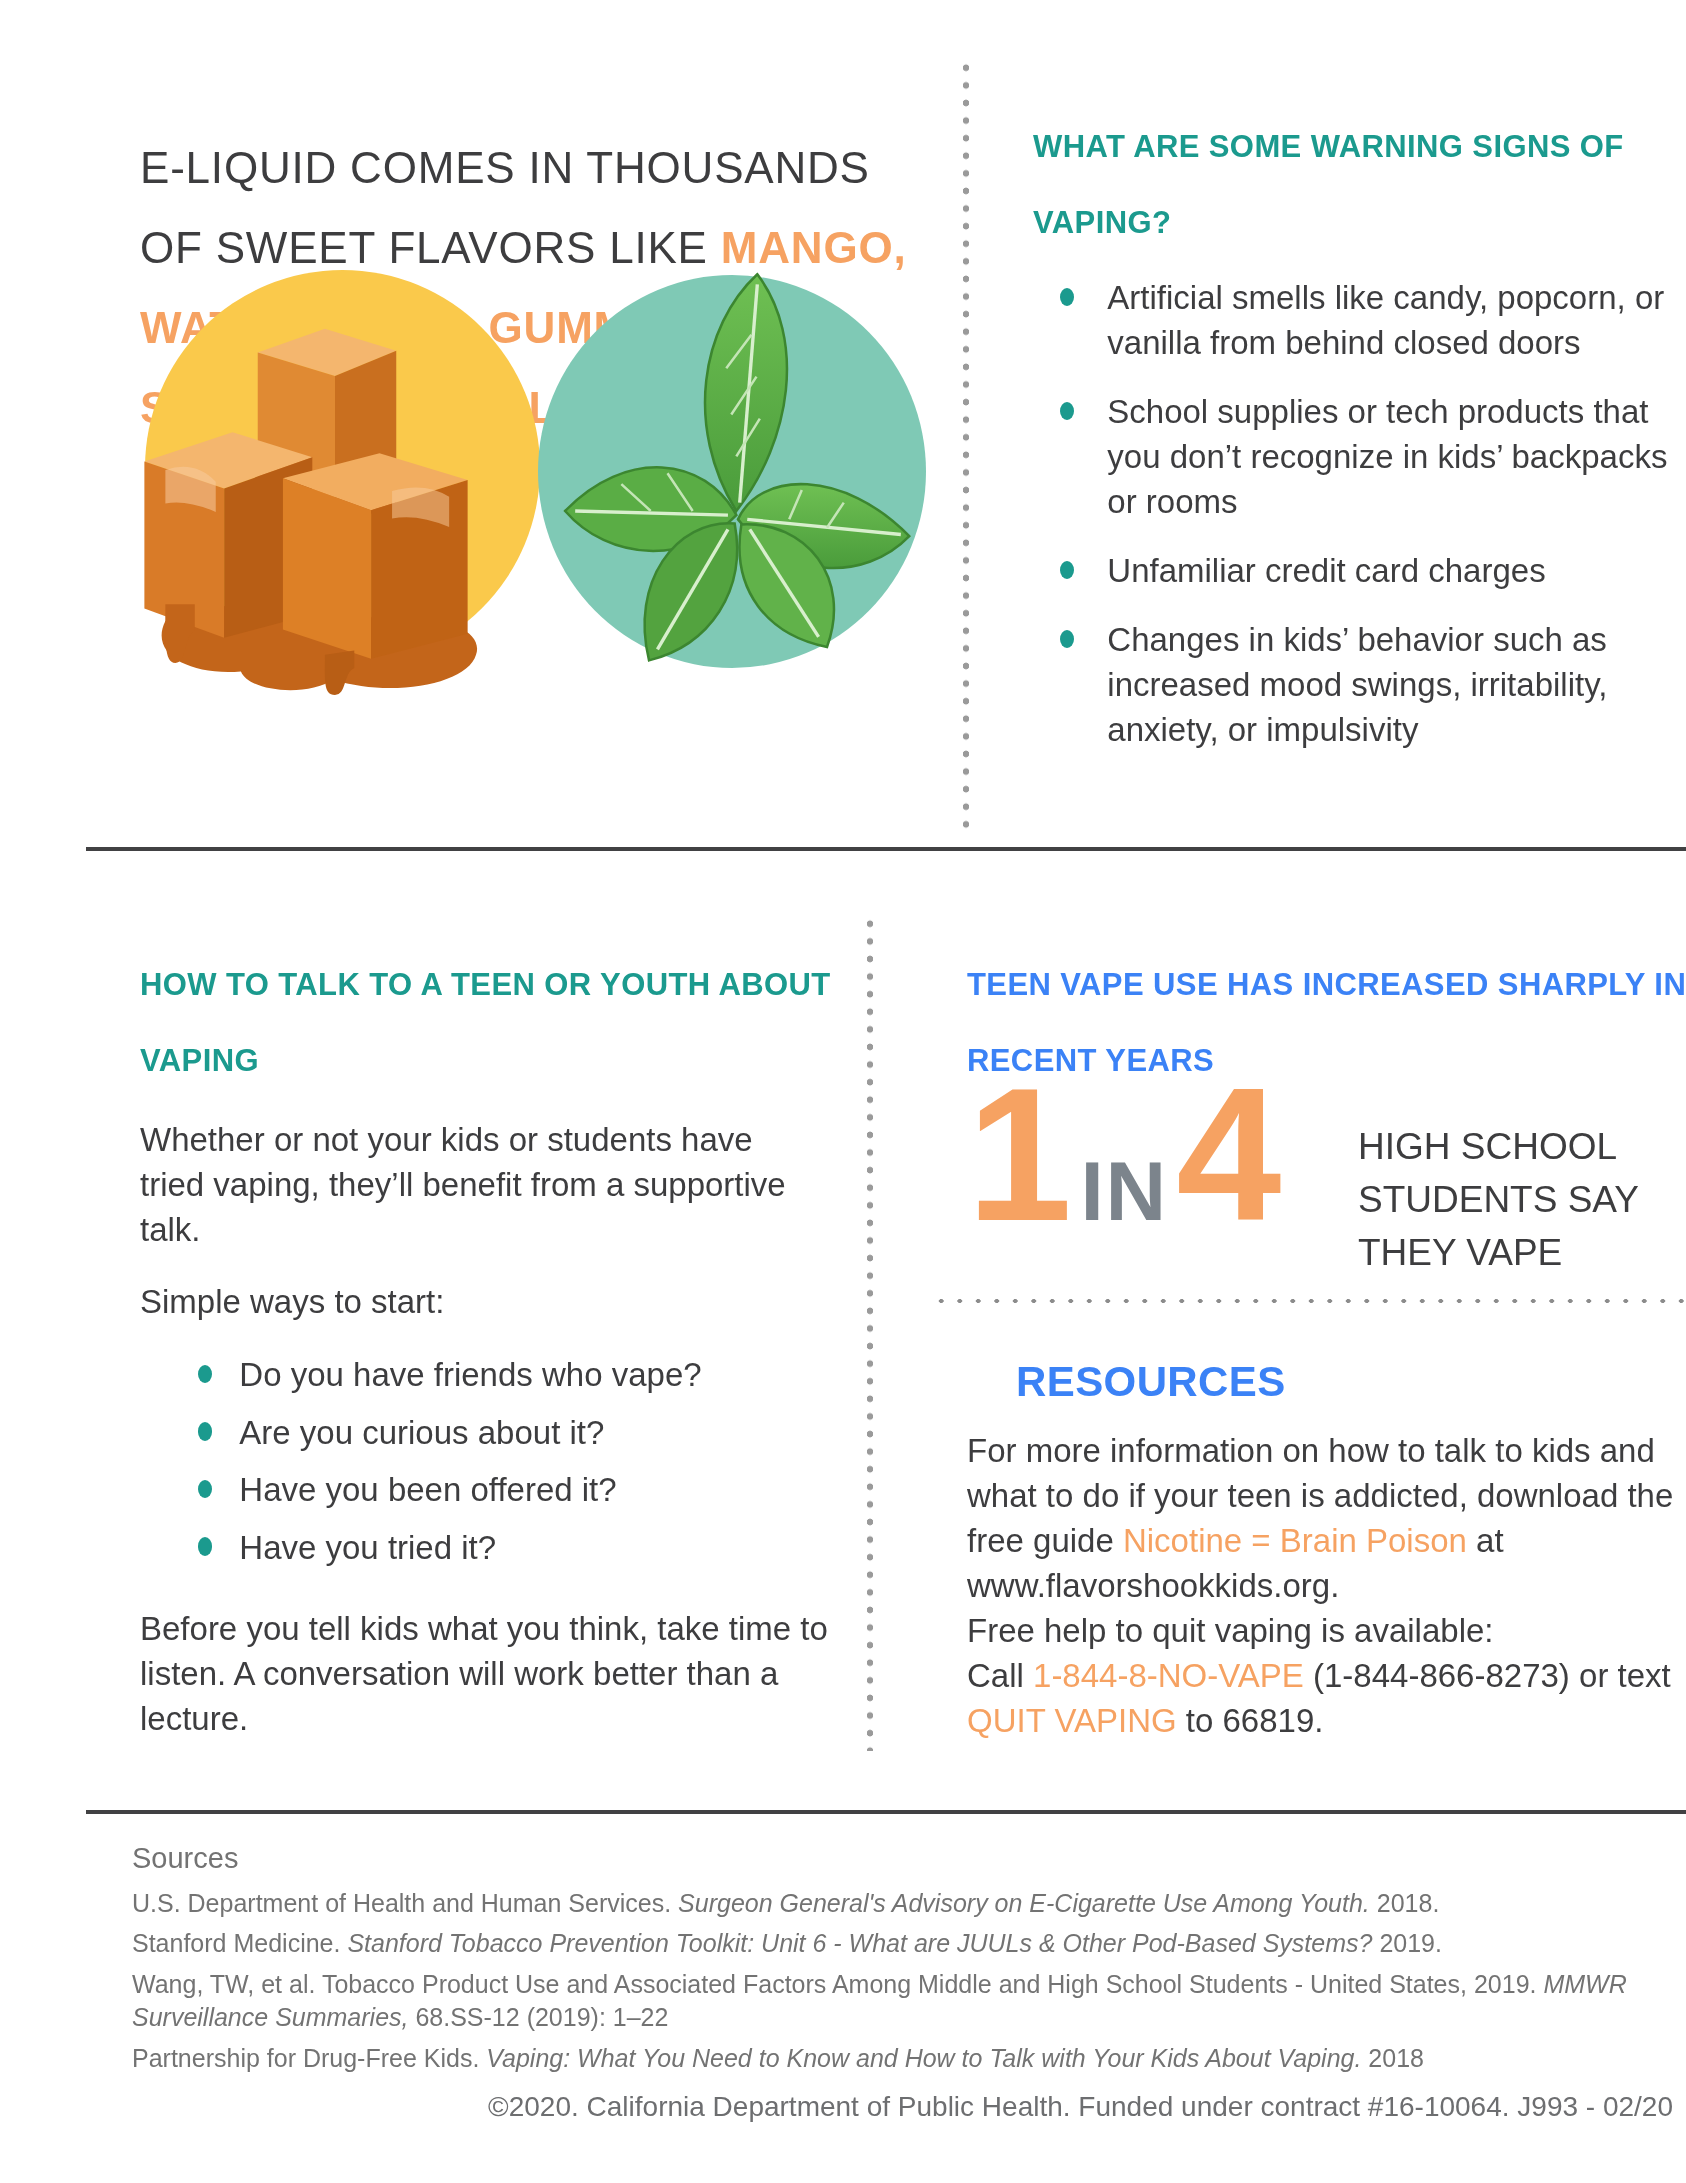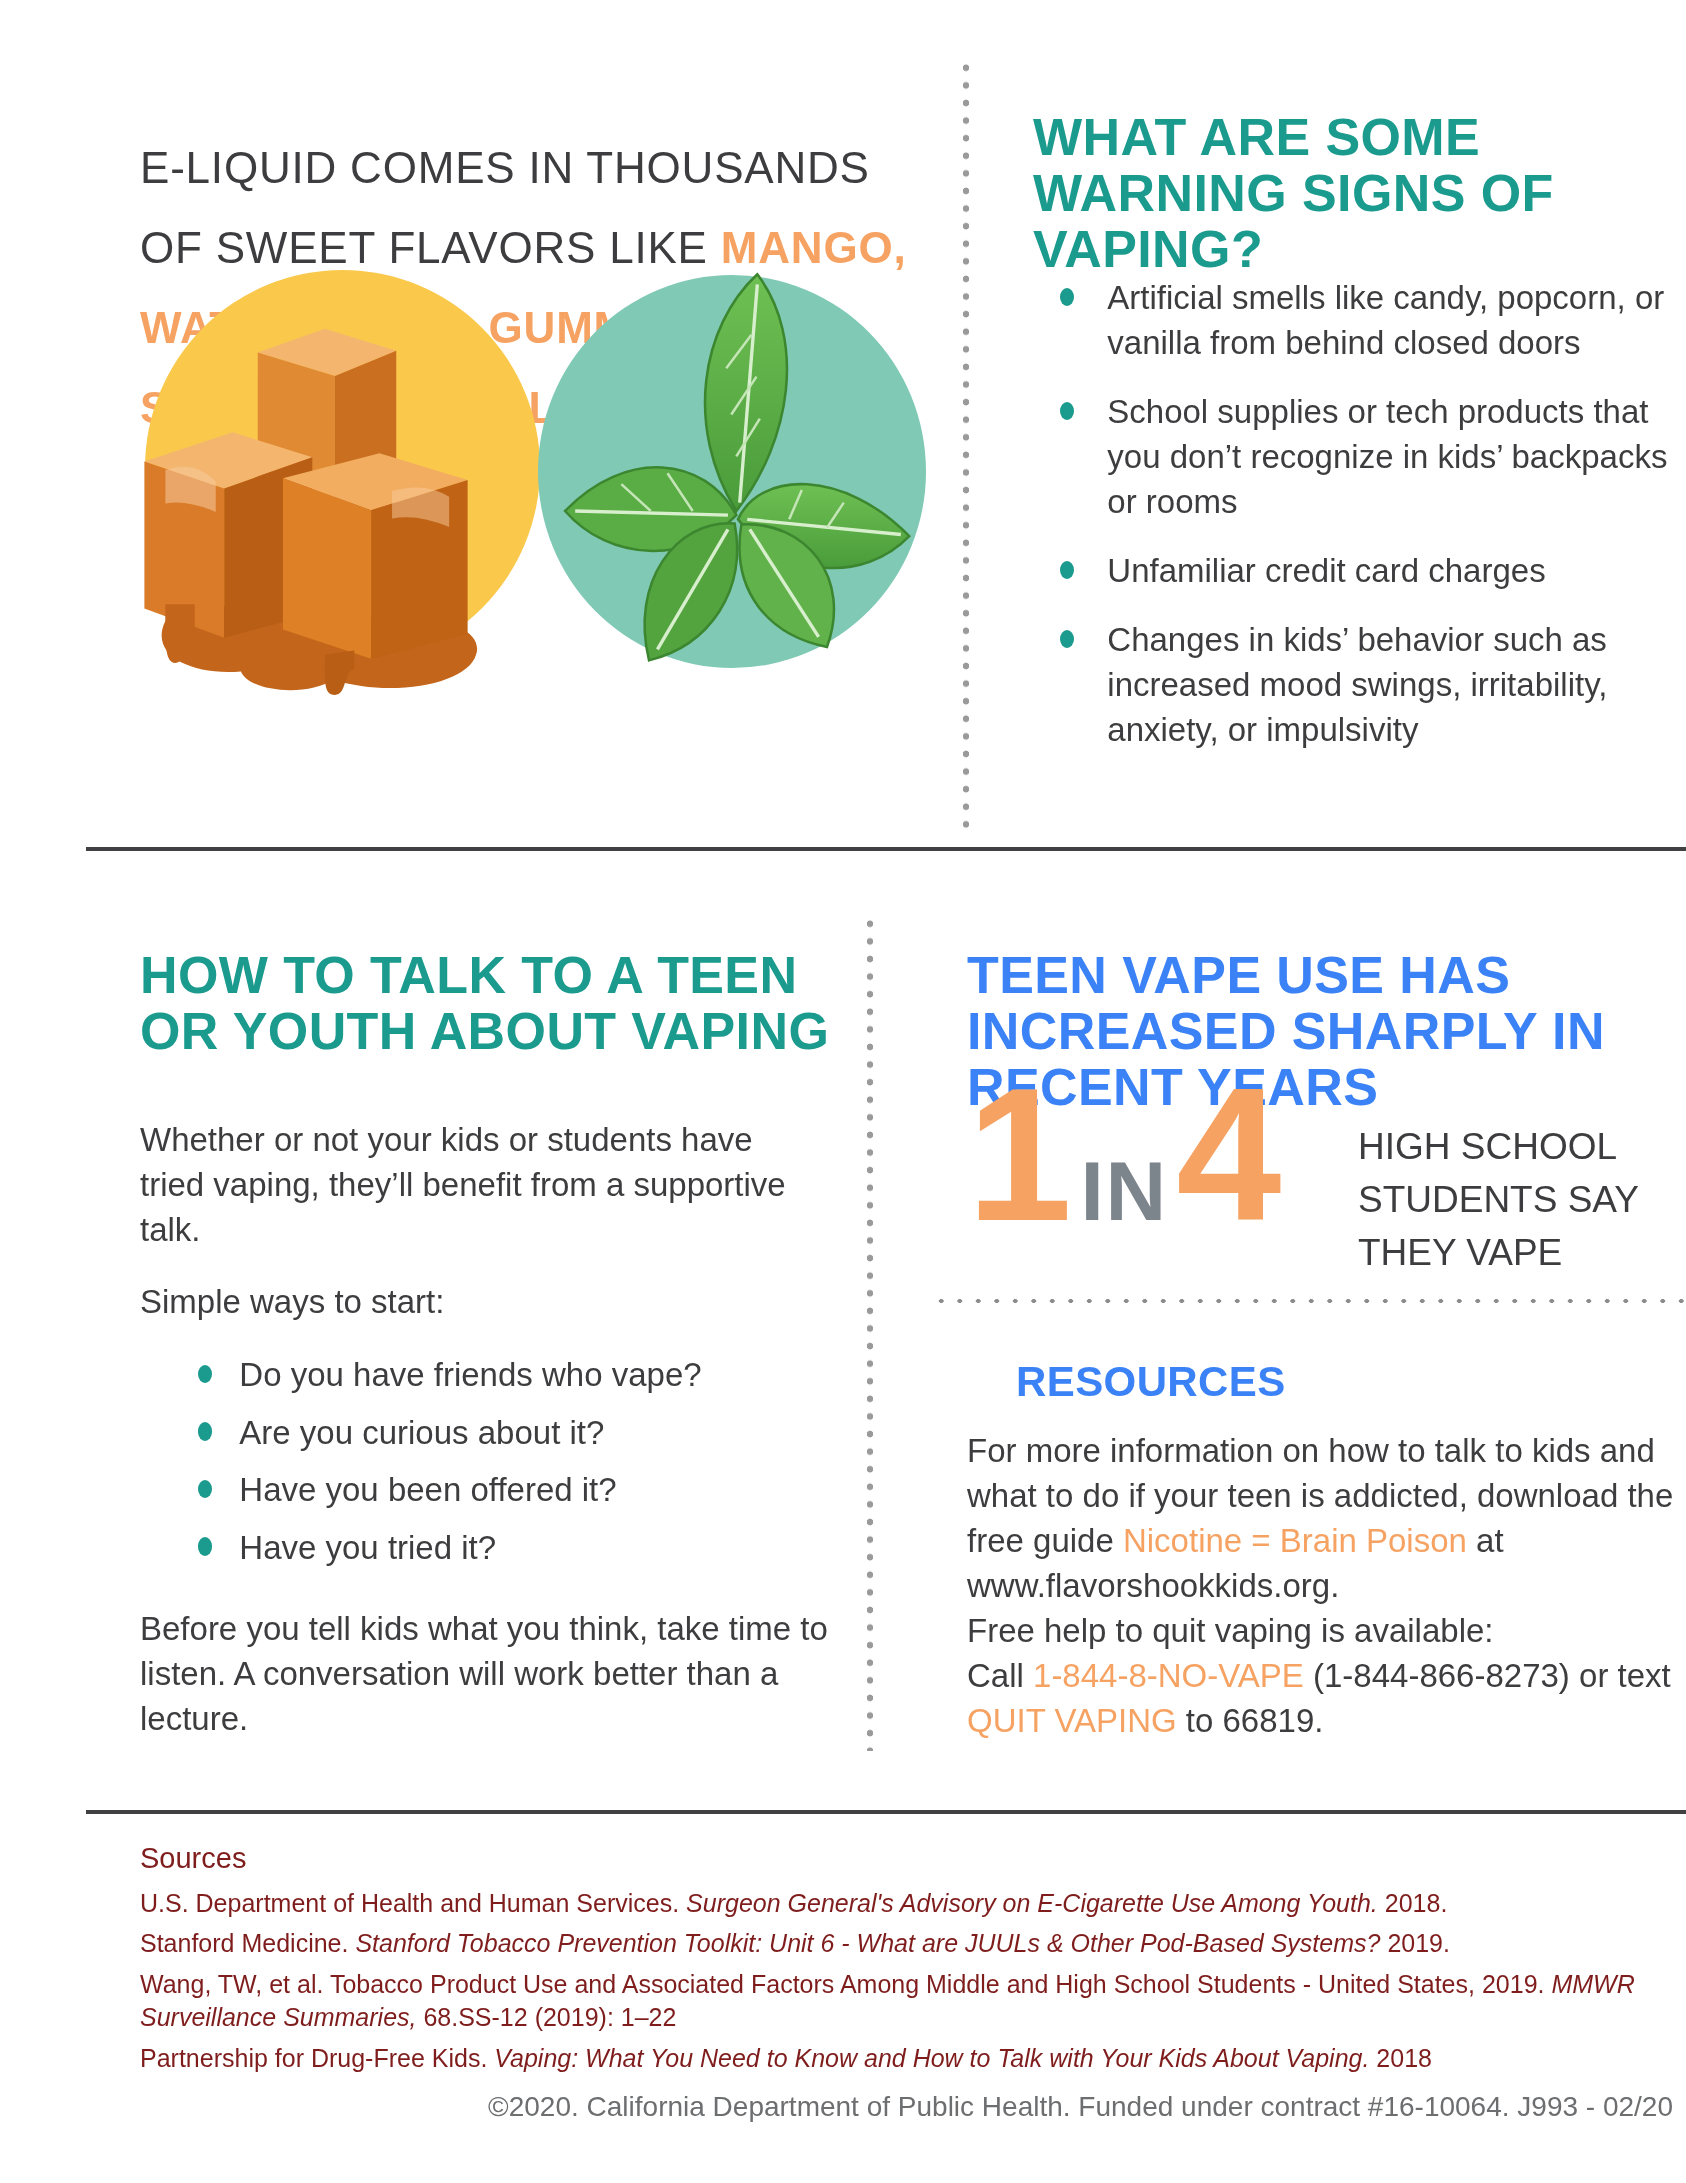--- a/index.html
+++ b/index.html
@@ -25,21 +25,21 @@
   .vdots.top    { left:914px; top:59px;  height:774px; }
   .vdots.bottom { left:818px;  top:915px; height:836px; }
   .hdots { position:absolute; left:884px; top:1297px; width:766px; height:8.4px;
     background-image:radial-gradient(ellipse 3.9px 3px, #8c8c8c 60%, transparent 65%);
     background-size:18.5px 8.4px; background-repeat:repeat-x; }
   
   .divider { position:absolute; left:38px; width:1606px; height:4.2px; background:#414143; }
   .divider.one { top:847px; }
   .divider.two { top:1810px; }
   
-  .sec-heading { position:absolute; margin:0; font-size:52px; line-height:56px;
+  .sec-heading { position:absolute; margin:0; font-size:31px; line-height:76px;
     font-weight:700; letter-spacing:0.4px; }
   .sec-heading.teal   { color:#1b9a8e; }
   .sec-heading.orange { color:#3b82f6; }
   #warning-heading { left:985px; top:109px; width:621px; }
   #talk-heading    { left:92px;  top:947px; width:722px; }
   #stats-heading   { left:919px; top:947px; width:756px; }
   #resources-heading { left:968px; top:1357px; width:504px; font-size:42px; line-height:50px; }
   
   .body-text { font-size:33px; line-height:45px; color:#3d3d3f; }
   p.body-text { margin:0; position:absolute; }
@@ -60,22 +60,22 @@
   .stat-row { position:absolute; left:919px; top:1060px; line-height:189px; white-space:nowrap; }
   .stat-num { font-size:189px; font-weight:700; color:#f6a262; }
   .stat-in  { font-size:84px; font-weight:700; color:#7c848c; margin:0 8.4px; letter-spacing:1.7px; }
   .stat-label { position:absolute; left:1310px; top:1120px; width:369px;
     font-size:37px; line-height:53px; font-weight:400; color:#3d3d3f; }
   
   #resources-p1 { left:919px; top:1428px; width:743px; }
   #resources-p2 { left:919px; top:1608px; width:743px; }
   .orange-strong { color:#f6a262; font-weight:400; }
   
-  .sources { position:absolute; left:92px; top:1841px; width:1511px;
-    color:#7f1d1d; font-size:25px; line-height:33px; }
+  .sources { position:absolute; left:84px; top:1841px; width:1511px;
+    color:#737373; font-size:25px; line-height:33px; }
   .sources h4 { margin:0 0 11.8px 0; font-size:29px; font-weight:400; line-height:34px; }
   .source-item { margin:0 0 7.6px 0; }
   .source-item i { font-style:italic; }
   .copyright { position:absolute; left:168px; top:2091px; width:1457px;
     text-align:right; color:#6d6e70; font-size:28px; }
 </style>
 </head>
 <body>
 
 <div class="page">

